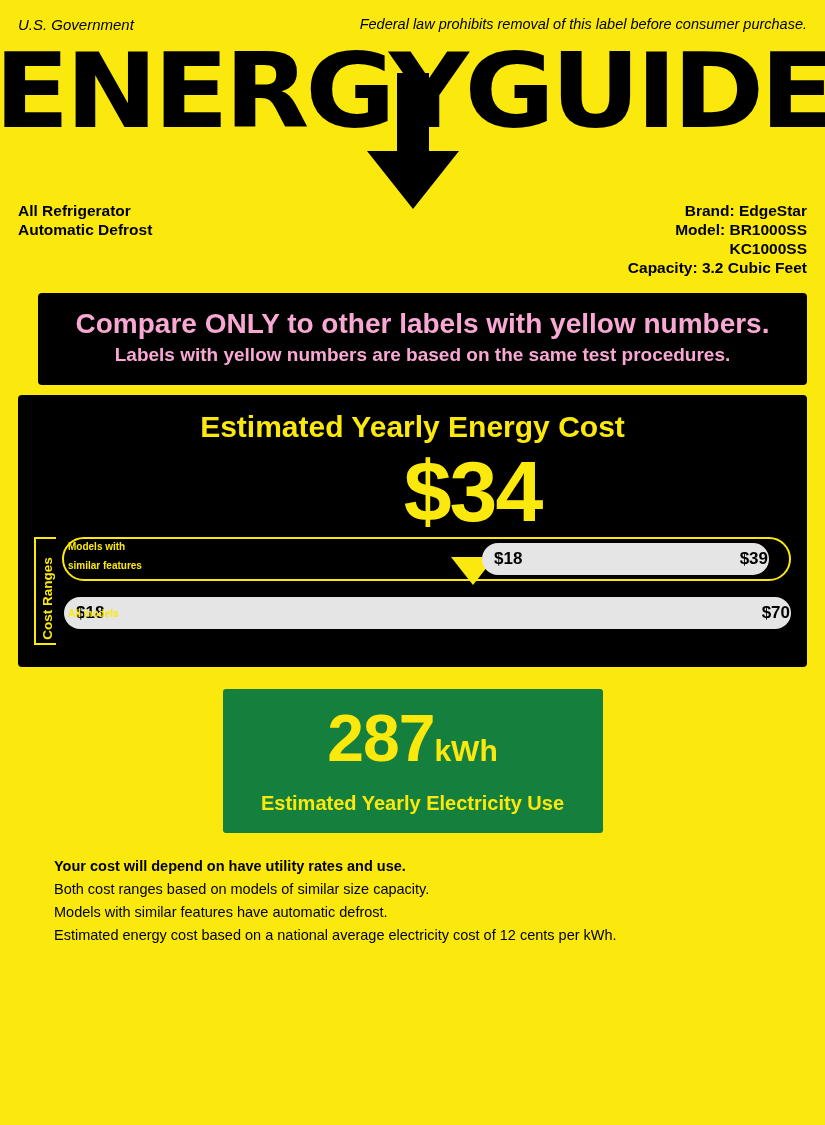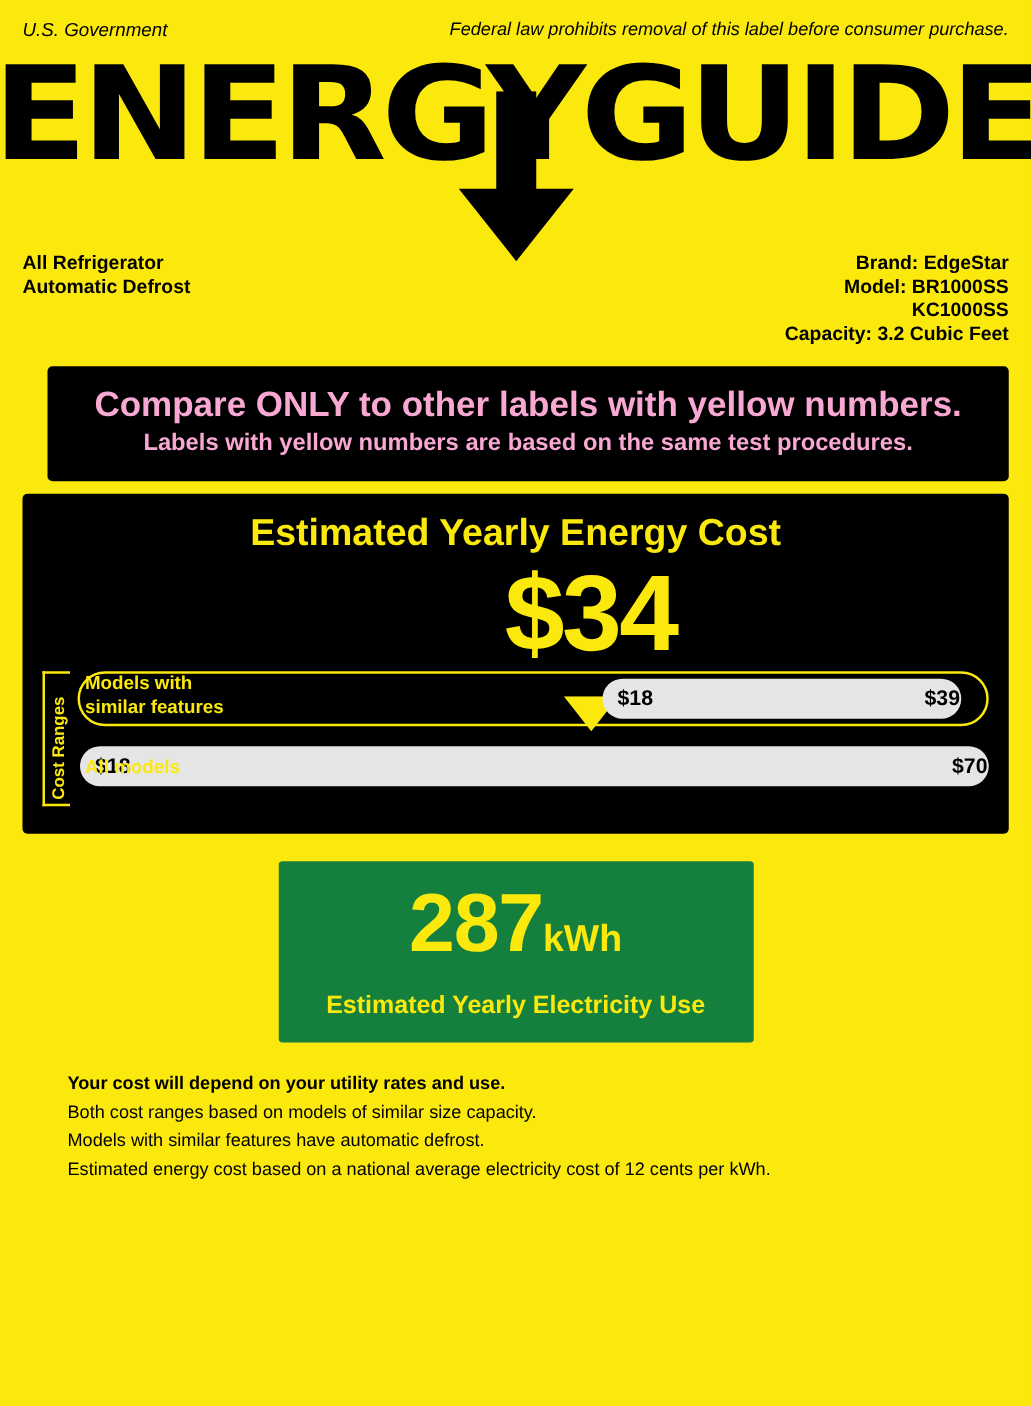--- a/index.html
+++ b/index.html
@@ -164,21 +164,21 @@
     left: 28px;
     right: 0;
   }
   .range-row.similar { top: 0; height: 58px; }
   .range-row.all { top: 60px; height: 48px; }
 
   .range-text {
     position: absolute;
     left: 6px;
     top: 6px;
-    font-size: 15px;
+    font-size: 10px;
     font-weight: bold;
     line-height: 19px;
     color: #FBE90D;
     z-index: 3;
   }
   .range-text.single { top: 13px; }
 
   .bar {
     position: absolute;
     background: #e5e5e5;
@@ -321,20 +321,20 @@
       </div>
     </div>
   </div>
 
   <div class="kwh-box">
     <div class="kwh-main"><span>287</span><span class="kwh-unit">kWh</span></div>
     <div class="kwh-caption">Estimated Yearly Electricity Use</div>
   </div>
 
   <div class="notes">
-    <div class="strong">Your cost will depend on your utility rates and use.</div>
+    <div class="strong">Your cost will depend on have utility rates and use.</div>
     <div>Both cost ranges based on models of similar size capacity.</div>
     <div>Models with similar features have automatic defrost.</div>
     <div>Estimated energy cost based on a national average electricity cost of 12 cents per kWh.</div>
   </div>
 
 
 </div>
 
 </body></html>

